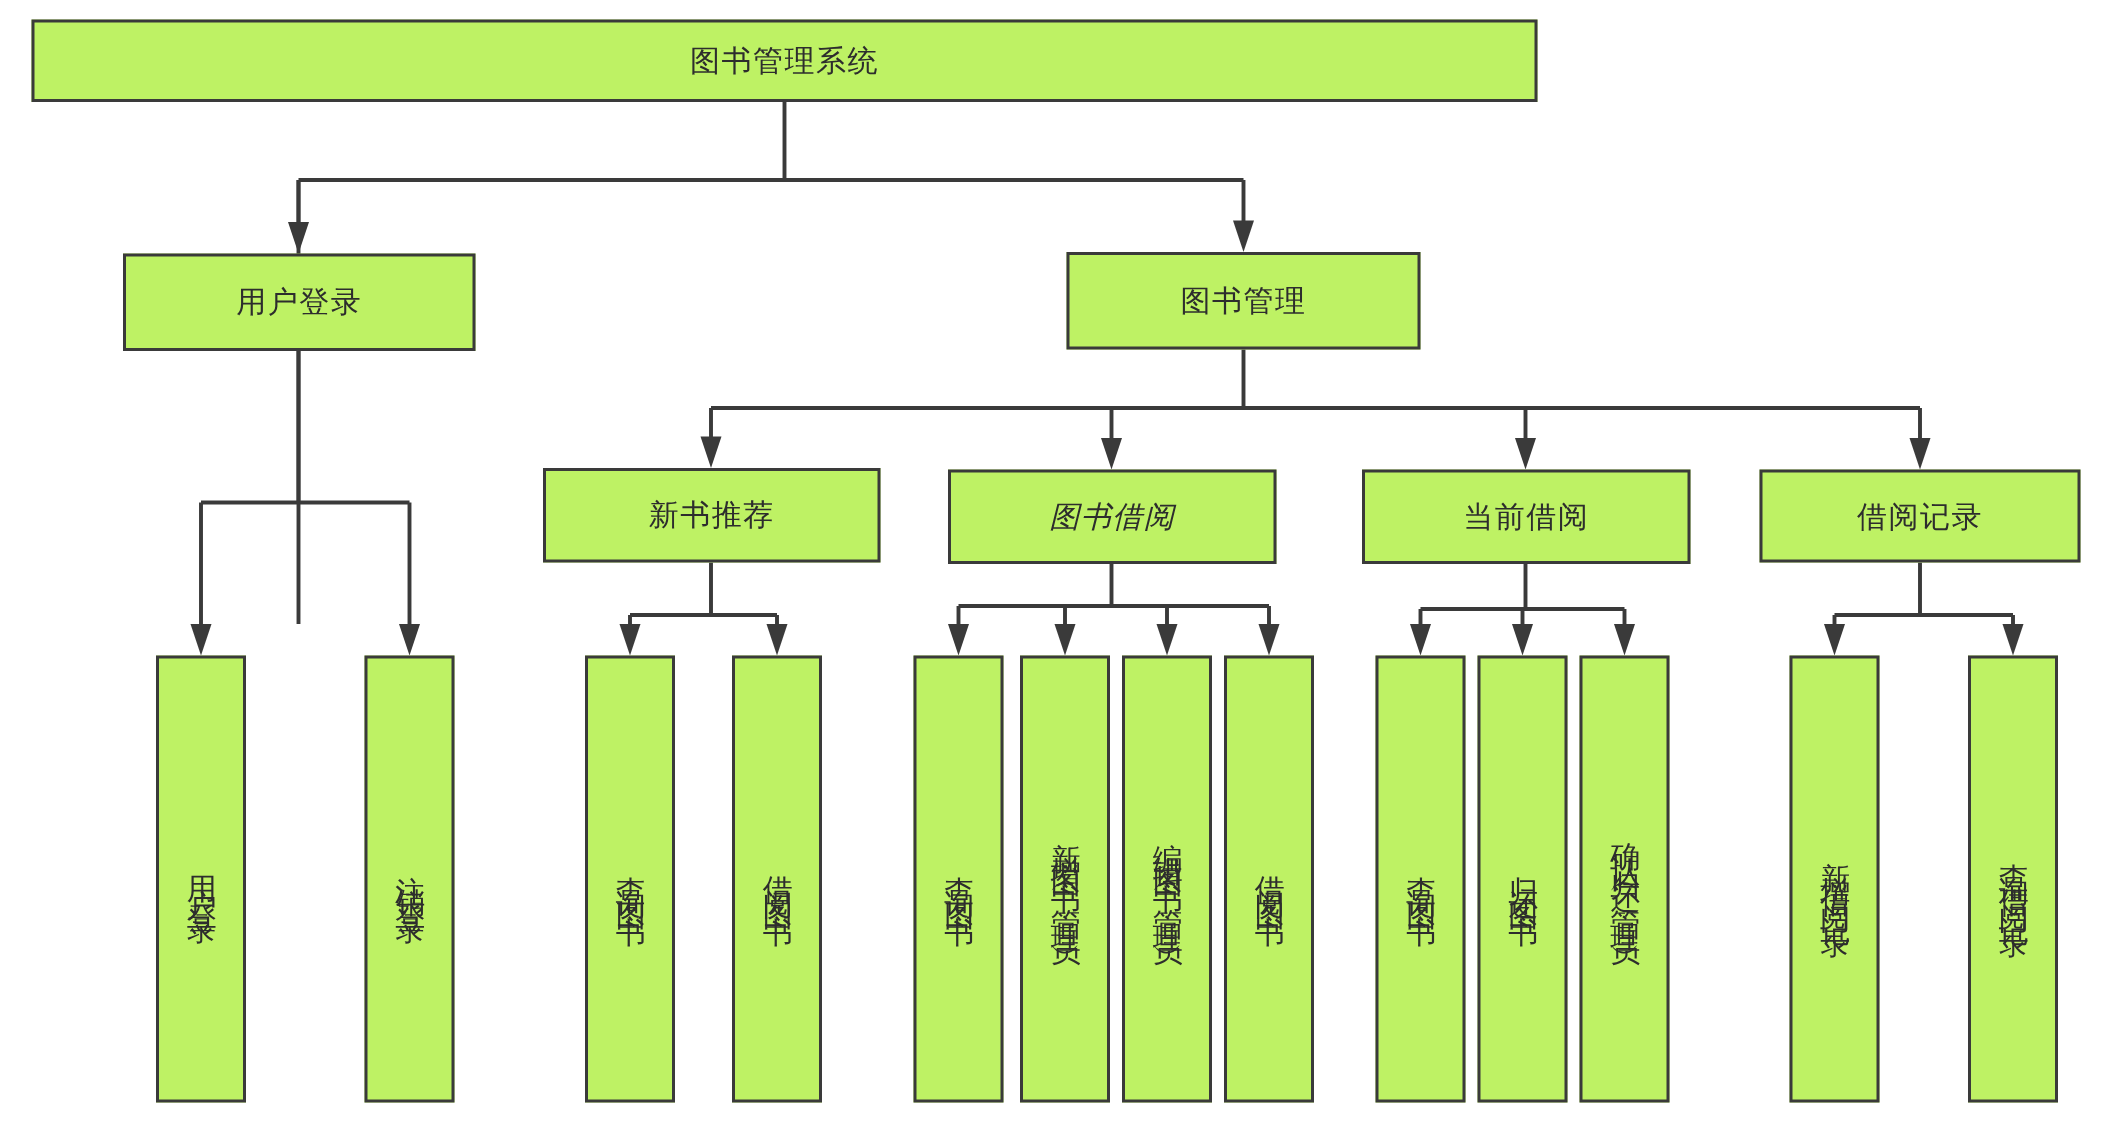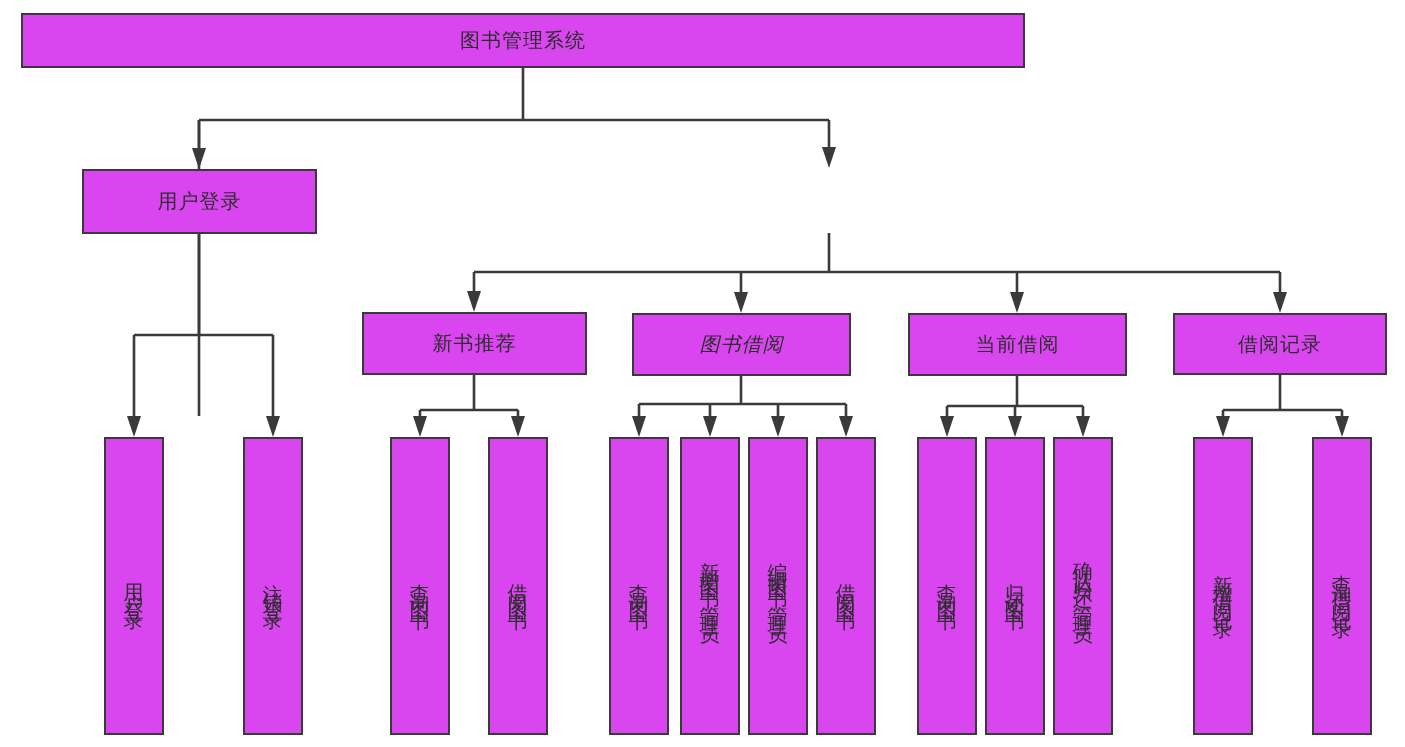--- a/index.html
+++ b/index.html
@@ -13,21 +13,21 @@
   }
   #wires {
     position: absolute;
     left: 0; top: 0;
     width: 1405px; height: 747px;
     z-index: 1;
   }
   .node {
     position: absolute;
     box-sizing: border-box;
-    background: #d946ef;
+    background: #bef264;
     border: 2.5px solid #3a3a3a;
     color: #2d2d2d;
     display: flex;
     align-items: center;
     justify-content: center;
     z-index: 2;
     font-size: 20px;
     letter-spacing: 1px;
   }
   .hbox { white-space: nowrap; }
@@ -105,20 +105,21 @@
     <g>
       <path class="wire" d="M1280 375 V410 M1223 410 H1342 M1223 410 V420 M1342 410 V420"></path>
       <polygon class="tip" points="1223,437 1216,416 1230,416"></polygon>
       <polygon class="tip" points="1342,437 1335,416 1349,416"></polygon>
     </g>
   </svg>
 
   <div class="node hbox" style="left:21px; top:13px; width:1004px; height:55px;">图书管理系统</div>
 
   <div class="node hbox" style="left:82px; top:169px; width:235px; height:65px;">用户登录</div>
+  <div class="node hbox" style="left:711px; top:168px; width:236px; height:65px;">图书管理</div>
 
   <div class="node hbox" style="left:362px; top:312px; width:225px; height:63px;">新书推荐</div>
   <div class="node hbox" style="left:632px; top:313px; width:219px; height:63px;font-style:italic;">图书借阅</div>
   <div class="node hbox" style="left:908px; top:313px; width:219px; height:63px;">当前借阅</div>
   <div class="node hbox" style="left:1173px; top:313px; width:214px; height:62px;">借阅记录</div>
 
   <div class="node vbox" style="left:104px;">用户登录</div>
   <div class="node vbox" style="left:243px;">注销登录</div>
 
   <div class="node vbox" style="left:390px;">查询图书</div>

